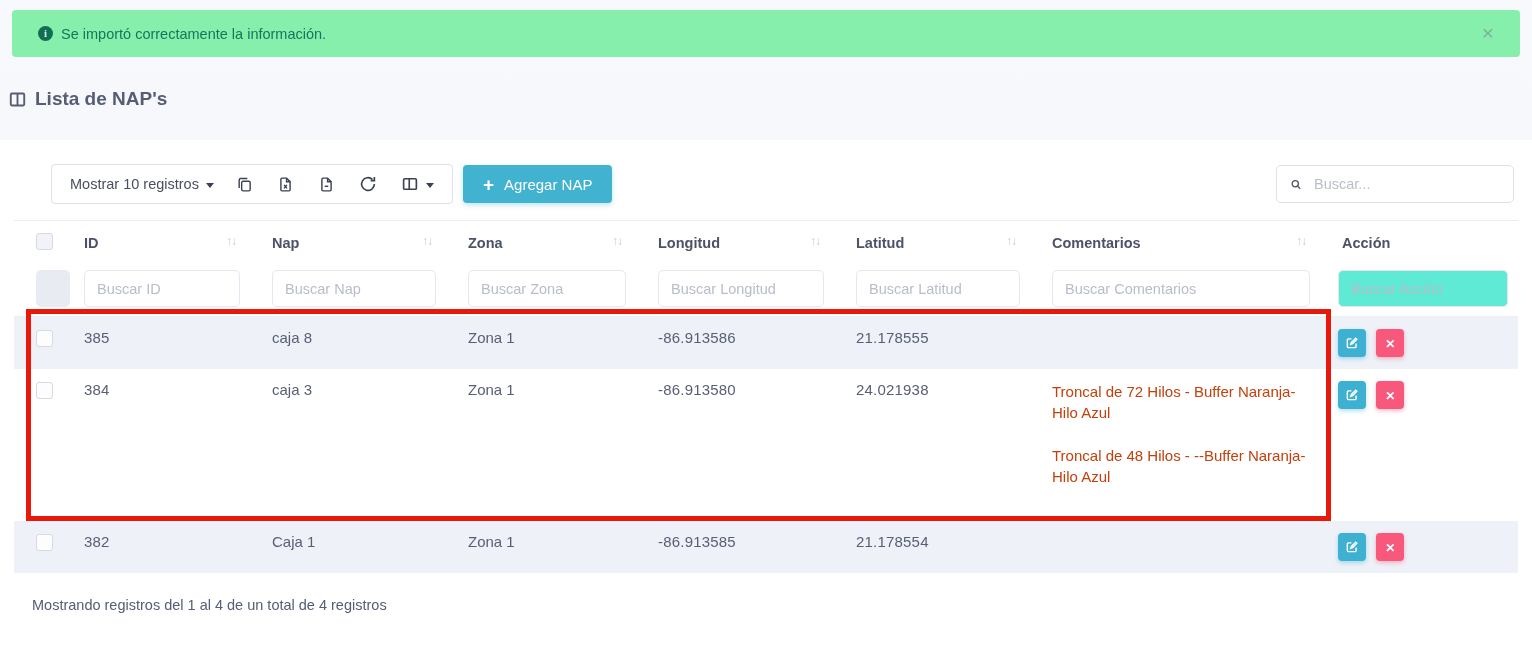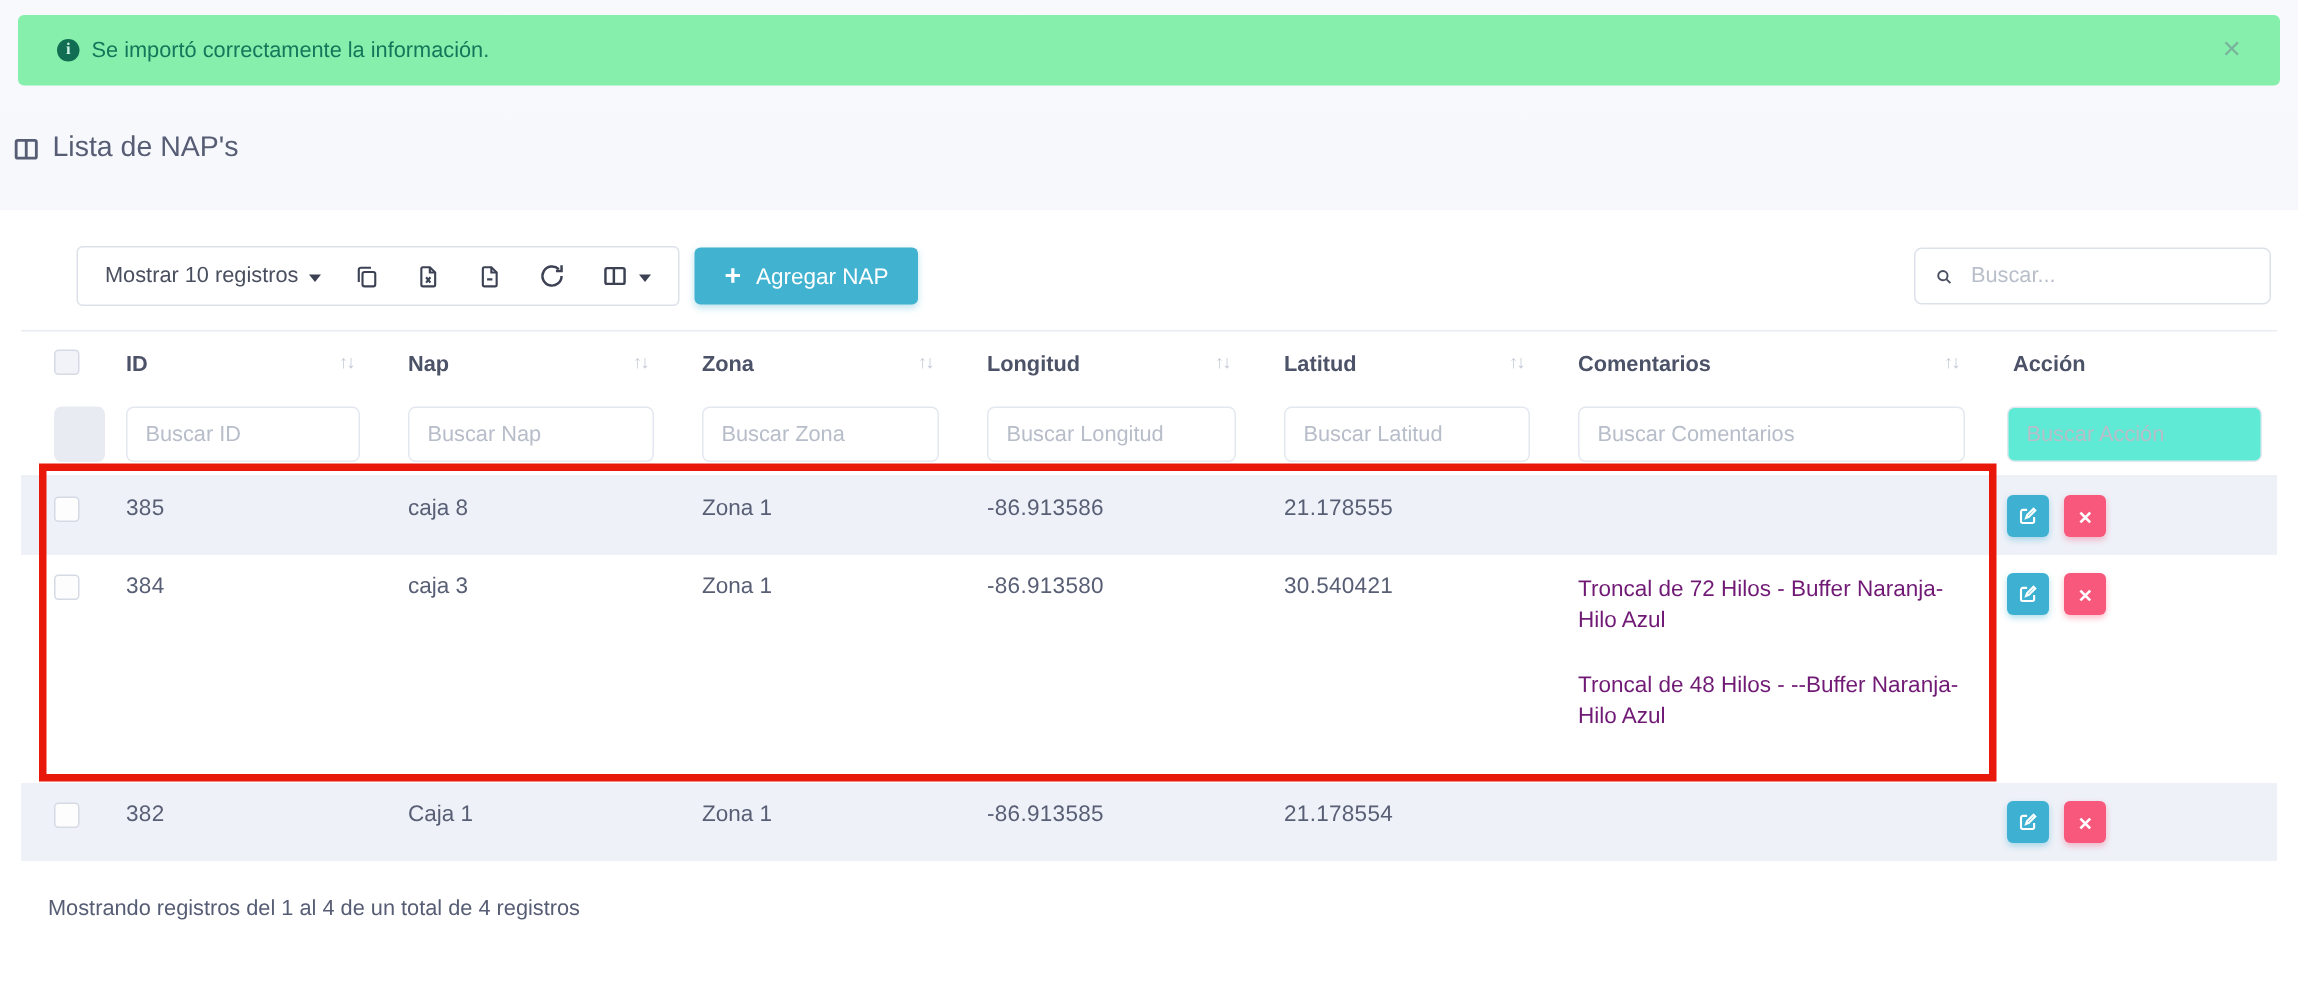--- a/index.html
+++ b/index.html
@@ -28,21 +28,21 @@
   .alert-close {
     position: absolute; right: 22px; top: 12px; border: none; background: transparent;
     color: #79b39c; font-size: 21px; cursor: pointer; padding: 0 4px; line-height: 1;
   }
   .alert-close::before { content: "×"; }
 
   
   .page-heading {
     position: absolute; left: 8px; top: 88px;
     display: flex; align-items: center; gap: 8px;
-    color: #575d74; font-weight: normal; font-size: 19px;
+    color: #575d74; font-weight: bold; font-size: 19px;
   }
   .page-heading svg { display: block; }
 
   
   .card {
     position: absolute; left: 0; right: 0; top: 140px; bottom: 0;
     background: #ffffff; padding: 24px 14px 0 14px;
   }
 
   
@@ -94,21 +94,21 @@
     width: 100%; height: 37px; border: 1px solid #e3e7f0; border-radius: 5px;
     padding: 0 12px; font-size: 14.5px; color: #565d74; font-family: inherit; outline: none;
   }
   .filter-input::placeholder { color: #b7bdc9; }
   .filter-input:disabled { background: #5eead4; border-color: #e3e7f0; }
   .check-blank { width: 34px; height: 37px; background: #e8ecf2; border-radius: 5px; }
   td { font-size: 15px; color: #585f75; padding: 12px 10px 12px 22px; vertical-align: top; }
   tbody tr:nth-child(odd) { background: #eef1f8; }
   tbody td.cell-num { letter-spacing: .2px; }
   .row-tall td { }
-  .comment-line { margin: 0 0 22px 0; line-height: 21px; color: #701a75; }
+  .comment-line { margin: 0 0 22px 0; line-height: 21px; color: #c2410c; }
   .comment-line:empty { display: none; }
 
   input[type="checkbox"] {
     appearance: none; -webkit-appearance: none; width: 17px; height: 17px;
     border: 1px solid #d5dae4; border-radius: 3px; background: #fdfdfe; cursor: pointer; margin: 1px 0 0 0;
   }
   thead input[type="checkbox"] { background: #f1f3f8; }
 
   .action-cell { white-space: nowrap; padding-left: 18px; }
   .icon-btn {
@@ -259,21 +259,21 @@
               <span class="x-glyph"></span>
             </button>
         </td>
       </tr>
       <tr class="row-tall">
         <td><input type="checkbox" style=""></td>
         <td class="cell-num">384</td>
         <td>caja 3</td>
         <td>Zona 1</td>
         <td class="cell-num">-86.913580</td>
-        <td class="cell-num">30.540421</td>
+        <td class="cell-num">24.021938</td>
         <td>
           <p class="comment-line">Troncal de 72 Hilos - Buffer Naranja- Hilo Azul</p>
           <p class="comment-line">Troncal de 48 Hilos - --Buffer Naranja- Hilo Azul</p>
         </td>
         <td class="action-cell">
           <button class="icon-btn edit-btn">
             <svg width="14" height="14" viewBox="0 0 24 24" fill="none" stroke="#fff" stroke-width="2.4">
               <path d="M11 5H6a2 2 0 0 0-2 2v11a2 2 0 0 0 2 2h11a2 2 0 0 0 2-2v-5"></path>
               <path d="M18.3 3.7l2 2L13 13l-3.2 1.2L11 11z"></path>
             </svg>

